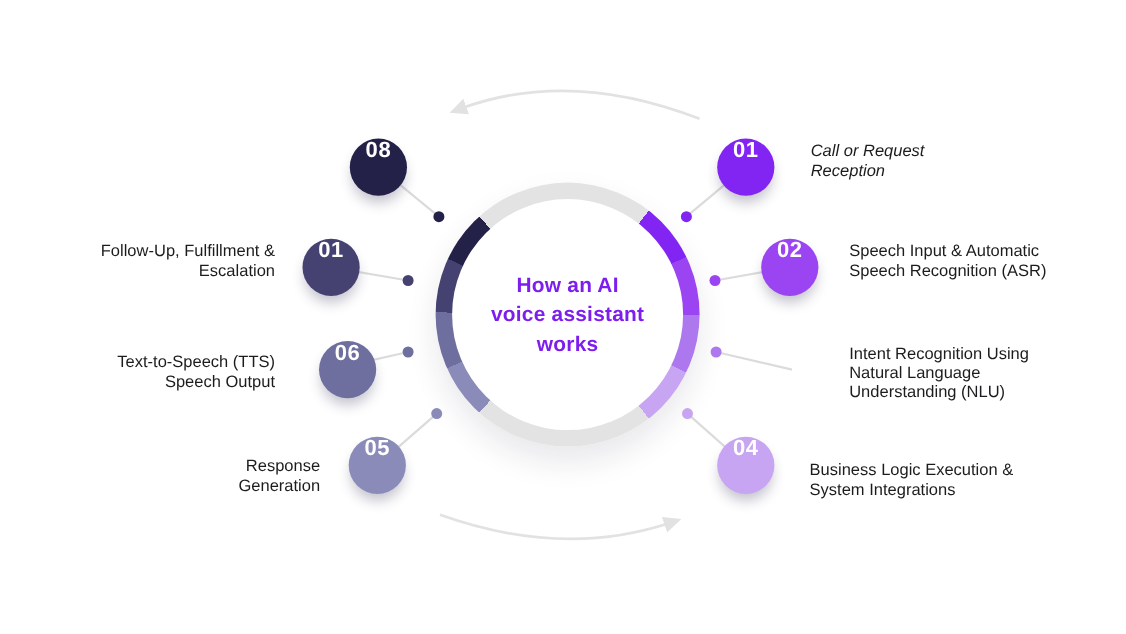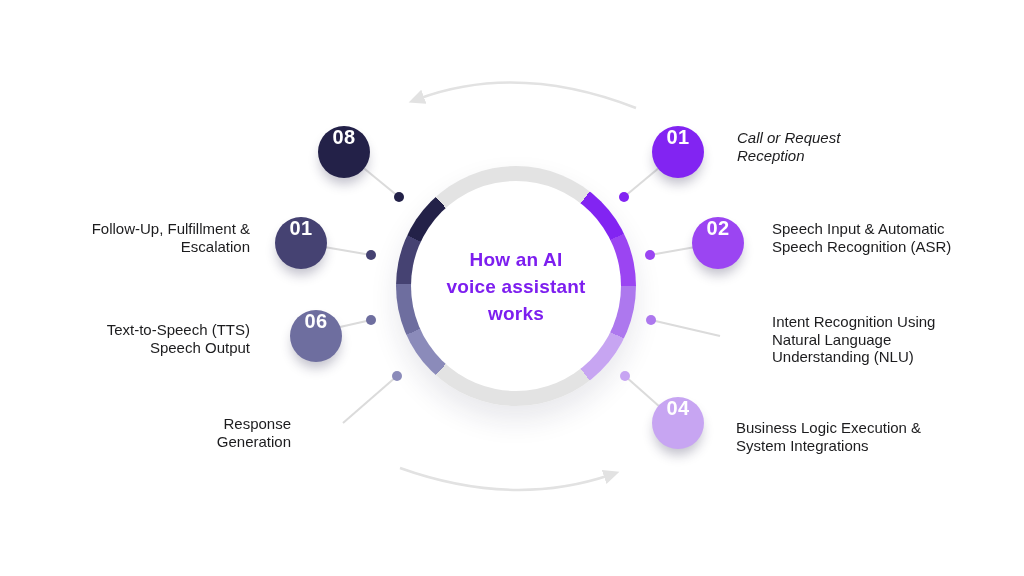--- a/index.html
+++ b/index.html
@@ -83,20 +83,23 @@
 
   <div class="circle" id="c1" style="background: rgb(130, 36, 242);">
     <span>01</span>
     </div>
   <div class="circle" id="c2" style="background: rgb(155, 69, 242);">
     <span>02</span>
     </div>
   <div class="circle" id="c4" style="background: rgb(199, 165, 242);">
     <span>04</span>
     </div>
+  <div class="circle" id="c5" style="background: rgb(139, 139, 186);">
+    <span>05</span>
+    </div>
   <div class="circle" id="c6" style="background: rgb(110, 110, 159);">
     <span>06</span>
     </div>
   <div class="circle" id="c7" style="background: rgb(69, 66, 114);">
     <span>01</span>
     </div>
   <div class="circle" id="c8" style="background: rgb(35, 33, 72);">
     <span>08</span>
     </div>
 

